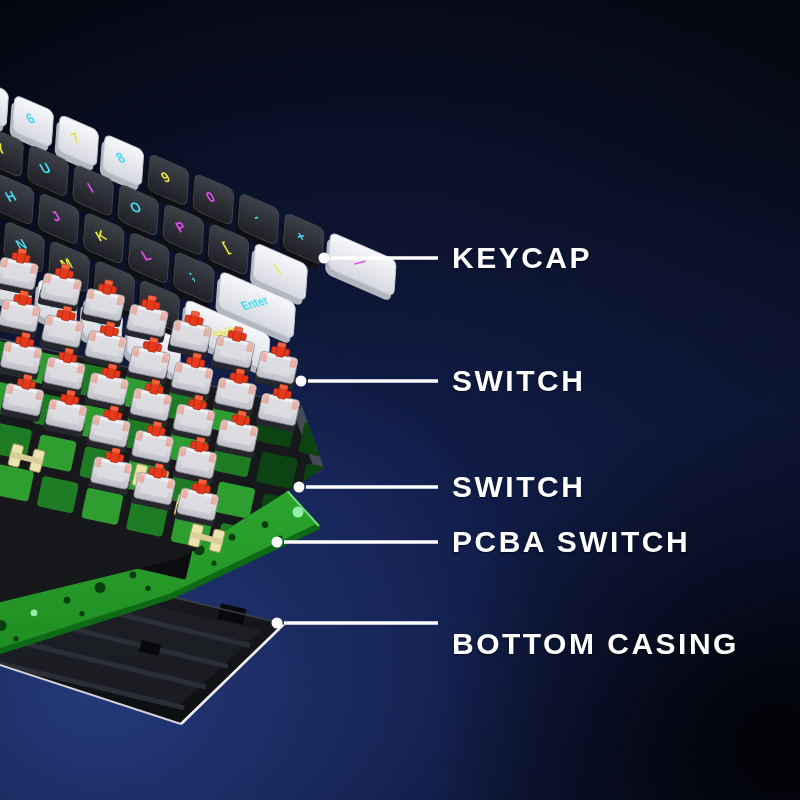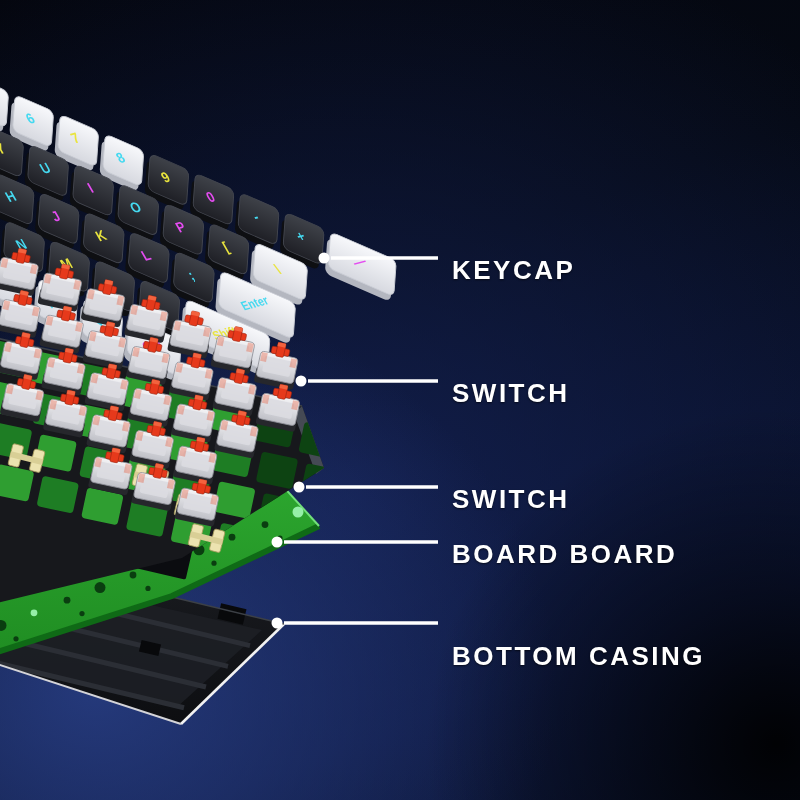--- a/index.html
+++ b/index.html
@@ -9,22 +9,22 @@
     background-color:#04060d;
     background-image:
       radial-gradient(500px 480px at 97% 93%, rgba(0,0,0,0.92), rgba(0,0,0,0) 70%),
       radial-gradient(640px 560px at 12% 86%, rgba(40,62,132,0.88), rgba(40,62,132,0) 72%),
       radial-gradient(920px 780px at 44% 62%, rgba(21,35,88,0.78), rgba(21,35,88,0) 75%),
       linear-gradient(160deg,#04060e 0%,#050913 38%,#0a1331 80%,#081026 100%);
   }
   #scene{position:absolute;left:0;top:0;}
   .label{
     position:absolute;left:452px;transform:translateY(-50%);
-    color:#ffffff;font-weight:700;font-size:26px;letter-spacing:2.5px;
-    white-space:nowrap;text-shadow:0 1px 2px rgba(0,0,0,0.6);margin-top:12px;
+    color:#ffffff;font-weight:700;font-size:30px;letter-spacing:2.5px;
+    white-space:nowrap;text-shadow:0 1px 2px rgba(0,0,0,0.6);
   }
 </style>
 </head>
 <body>
 
 <div id="stage">
   <svg id="scene" width="800" height="800" viewBox="0 0 800 800">
       <defs>
         <linearGradient id="gKW" x1="0" y1="0" x2="0" y2="1">
           <stop offset="0%" stop-color="#f7f8fb"></stop>
@@ -643,16 +643,16 @@
         <circle cx="277" cy="542" r="5.5" fill="#ffffff"></circle>
         <line x1="284" y1="623" x2="438" y2="623" stroke="#ffffff" stroke-width="3.6"></line>
         <circle cx="277" cy="623" r="5.5" fill="#ffffff"></circle>
       </g>
     </svg>
 
   <div>
     <div class="label" style="top:258px">KEYCAP</div>
     <div class="label" style="top:381px">SWITCH</div>
     <div class="label" style="top:487px">SWITCH</div>
-    <div class="label" style="top:542px">BOARD BOARD</div>
+    <div class="label" style="top:542px">PCBA SWITCH</div>
     <div class="label" style="top:644px">BOTTOM CASING</div>
   </div>
 </div>
 
 </body></html>

